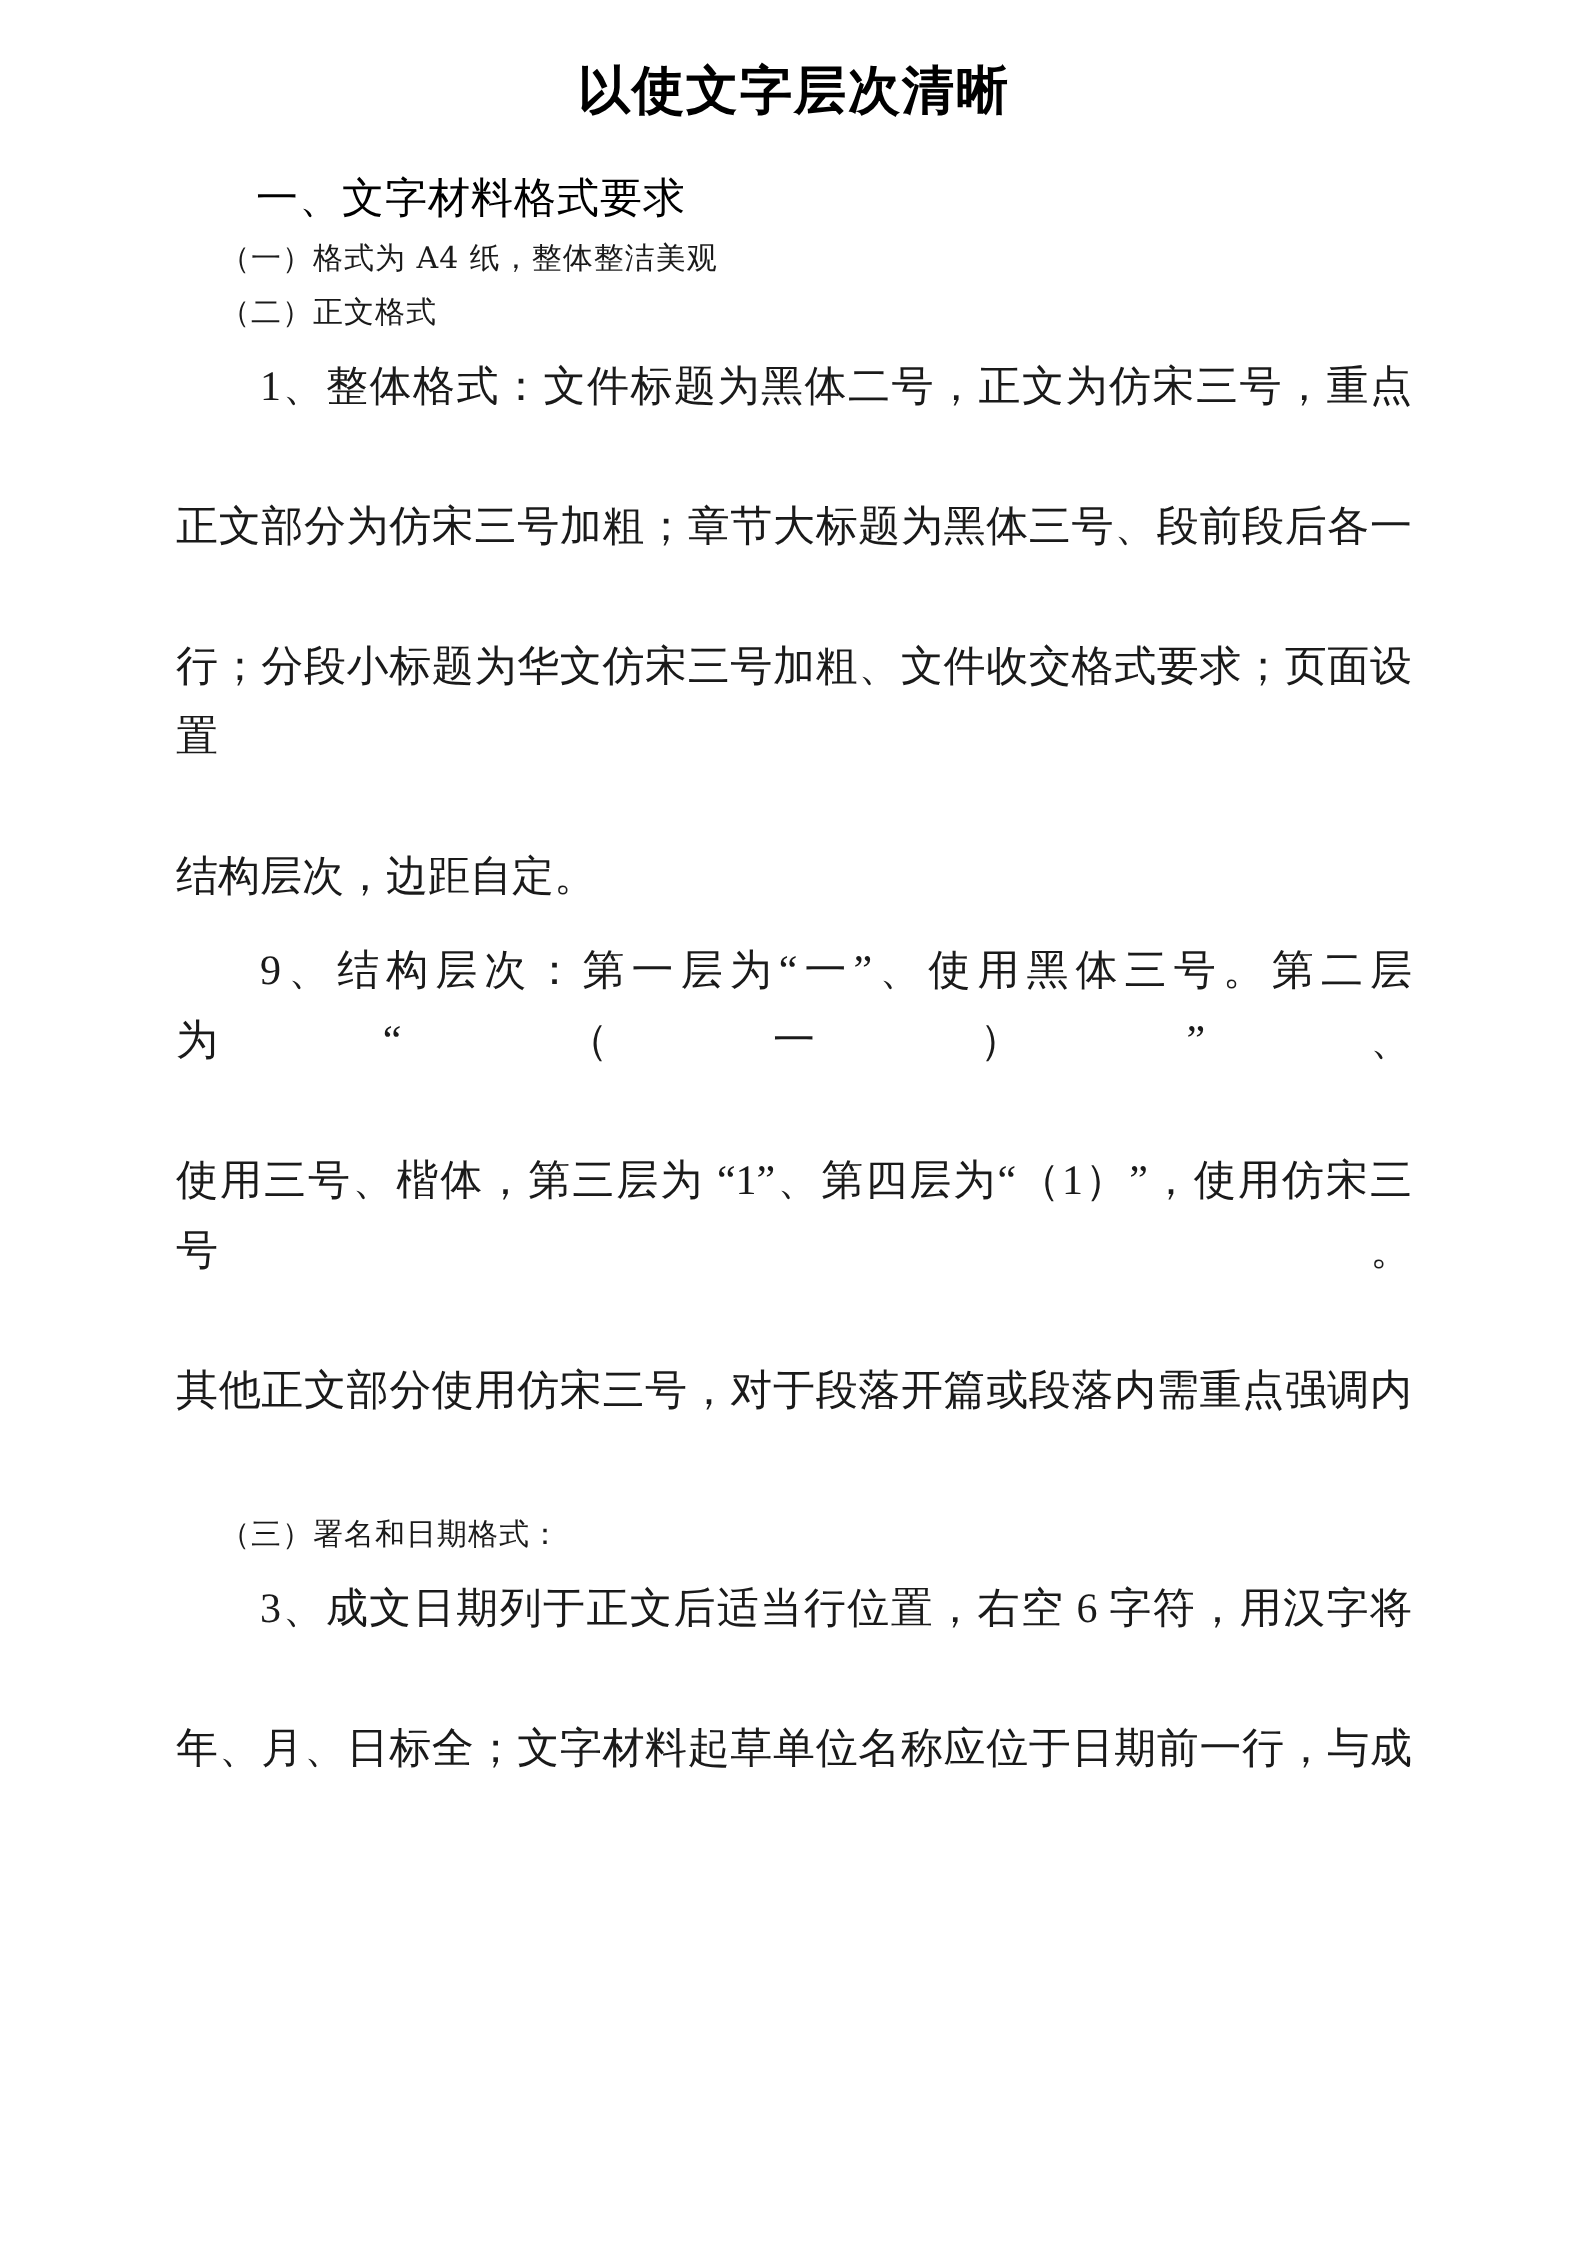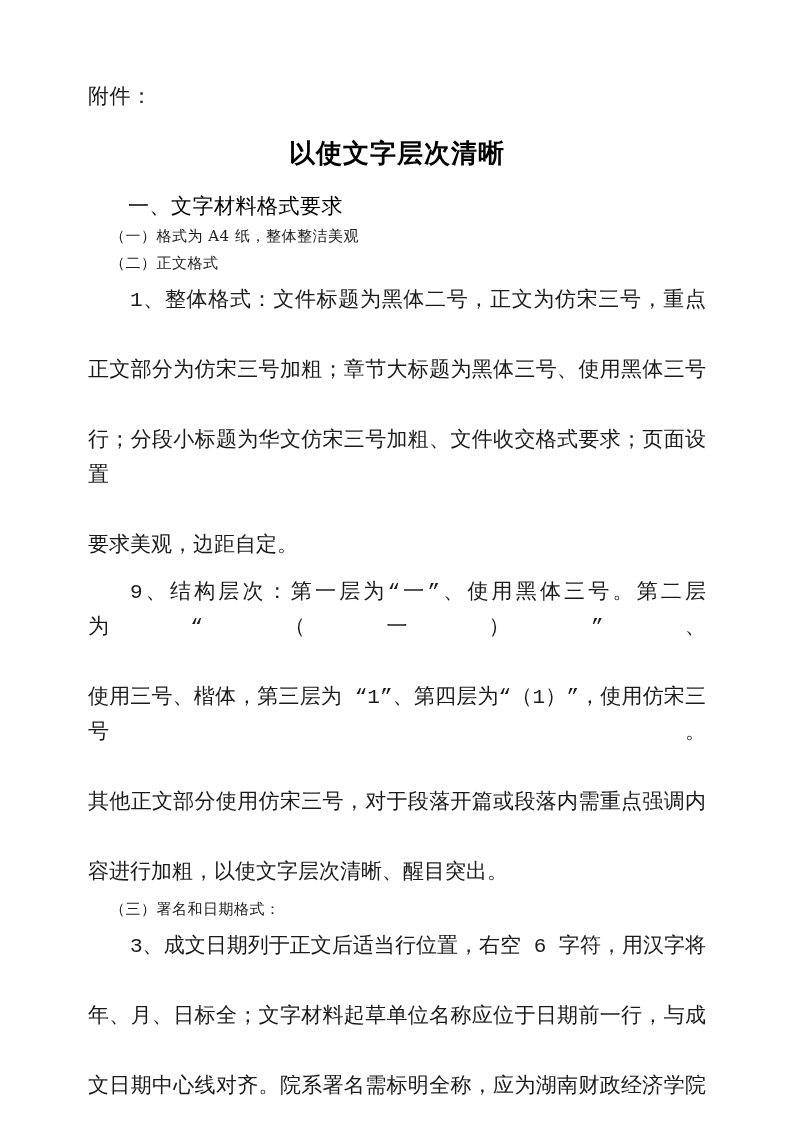--- a/index.html
+++ b/index.html
@@ -67,21 +67,21 @@
     font-size: 15px;
     color: #1a1a1a;
     line-height: 1;
     text-indent: 22px;
     letter-spacing: 0.5px;
     white-space: pre;
   }
 
   
   .para {
-    font-family: Liberation Mono, monospace;
+    font-family: Liberation Serif, serif;
     font-size: 21px;
     color: #1a1a1a;
     line-height: 35px;
     letter-spacing: 0;
     text-align: justify;
     text-justify: inter-character;
   }
   .para .ln {
     display: block;
     text-align: justify;
@@ -101,61 +101,58 @@
 
   .gap-sm  { height: 12px; }
   .gap-lg  { height: 30px; }
 </style>
 </head>
 <body>
 
 <div class="page">
   <div class="doc-body">
 
-    <div class="attach-label">附件：</div>
 
     <div class="doc-title">以使文字层次清晰</div>
 
     <div class="gap-lg"></div>
 
     <div class="section-heading">一、文字材料格式要求</div>
 
     <div class="gap-sm"></div>
 
     <div class="sub-heading">（一）格式为 A4 纸，整体整洁美观</div>
 
     <div class="gap-sm"></div>
 
     <div class="sub-heading">（二）正文格式</div>
 
     <div class="gap-sm"></div>
 
     <div class="para">
       <span class="ln full indent">1、整体格式：文件标题为黑体二号，正文为仿宋三号，重点</span>
-      <span class="ln full">正文部分为仿宋三号加粗；章节大标题为黑体三号、使用黑体三号</span>
+      <span class="ln full">正文部分为仿宋三号加粗；章节大标题为黑体三号、段前段后各一</span>
       <span class="ln full">行；分段小标题为华文仿宋三号加粗、文件收交格式要求；页面设置</span>
-      <span class="ln">要求美观，边距自定。</span>
+      <span class="ln">结构层次，边距自定。</span>
     </div>
 
     <div class="gap-sm"></div>
 
     <div class="para">
       <span class="ln full indent">9、结构层次：第一层为“一”、使用黑体三号。第二层为“（一）”、</span>
       <span class="ln full">使用三号、楷体，第三层为 “1”、第四层为“（1）”，使用仿宋三号。</span>
       <span class="ln full">其他正文部分使用仿宋三号，对于段落开篇或段落内需重点强调内</span>
-      <span class="ln">容进行加粗，以使文字层次清晰、醒目突出。</span>
     </div>
 
     <div class="gap-sm"></div>
 
     <div class="sub-heading">（三）署名和日期格式：</div>
 
     <div class="gap-sm"></div>
 
     <div class="para">
       <span class="ln full indent">3、成文日期列于正文后适当行位置，右空 6 字符，用汉字将</span>
       <span class="ln full">年、月、日标全；文字材料起草单位名称应位于日期前一行，与成</span>
-      <span class="ln full">文日期中心线对齐。院系署名需标明全称，应为湖南财政经济学院</span>
 
     </div>
 
   </div>
 </div>
 
 </body></html>

